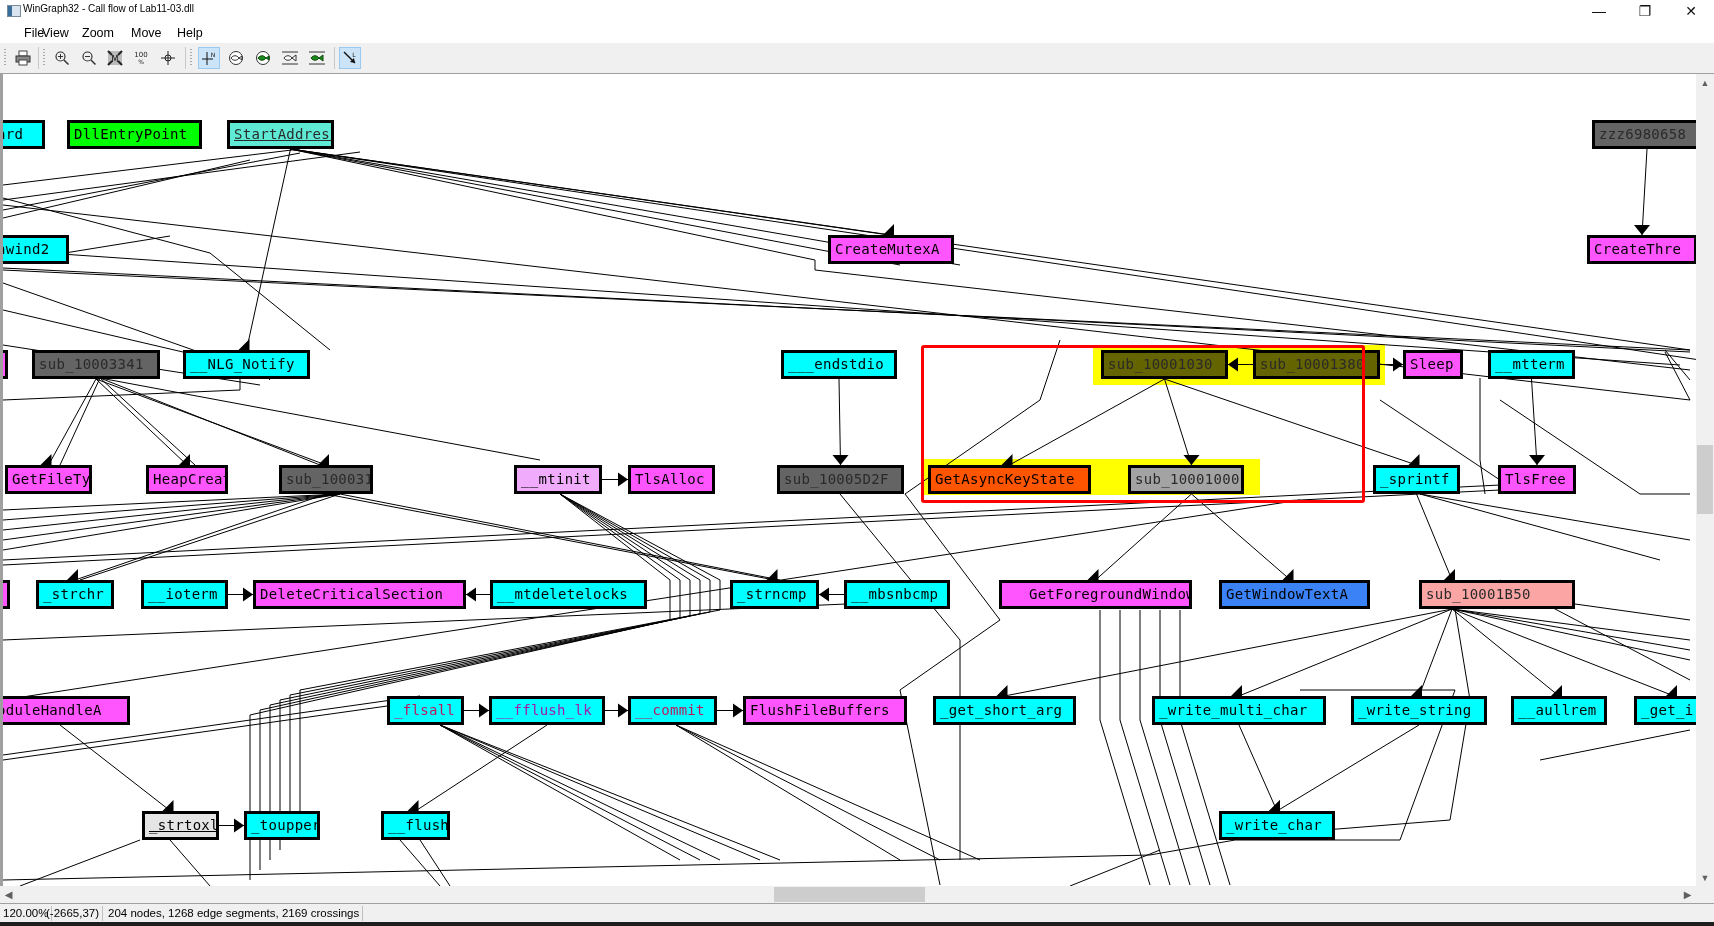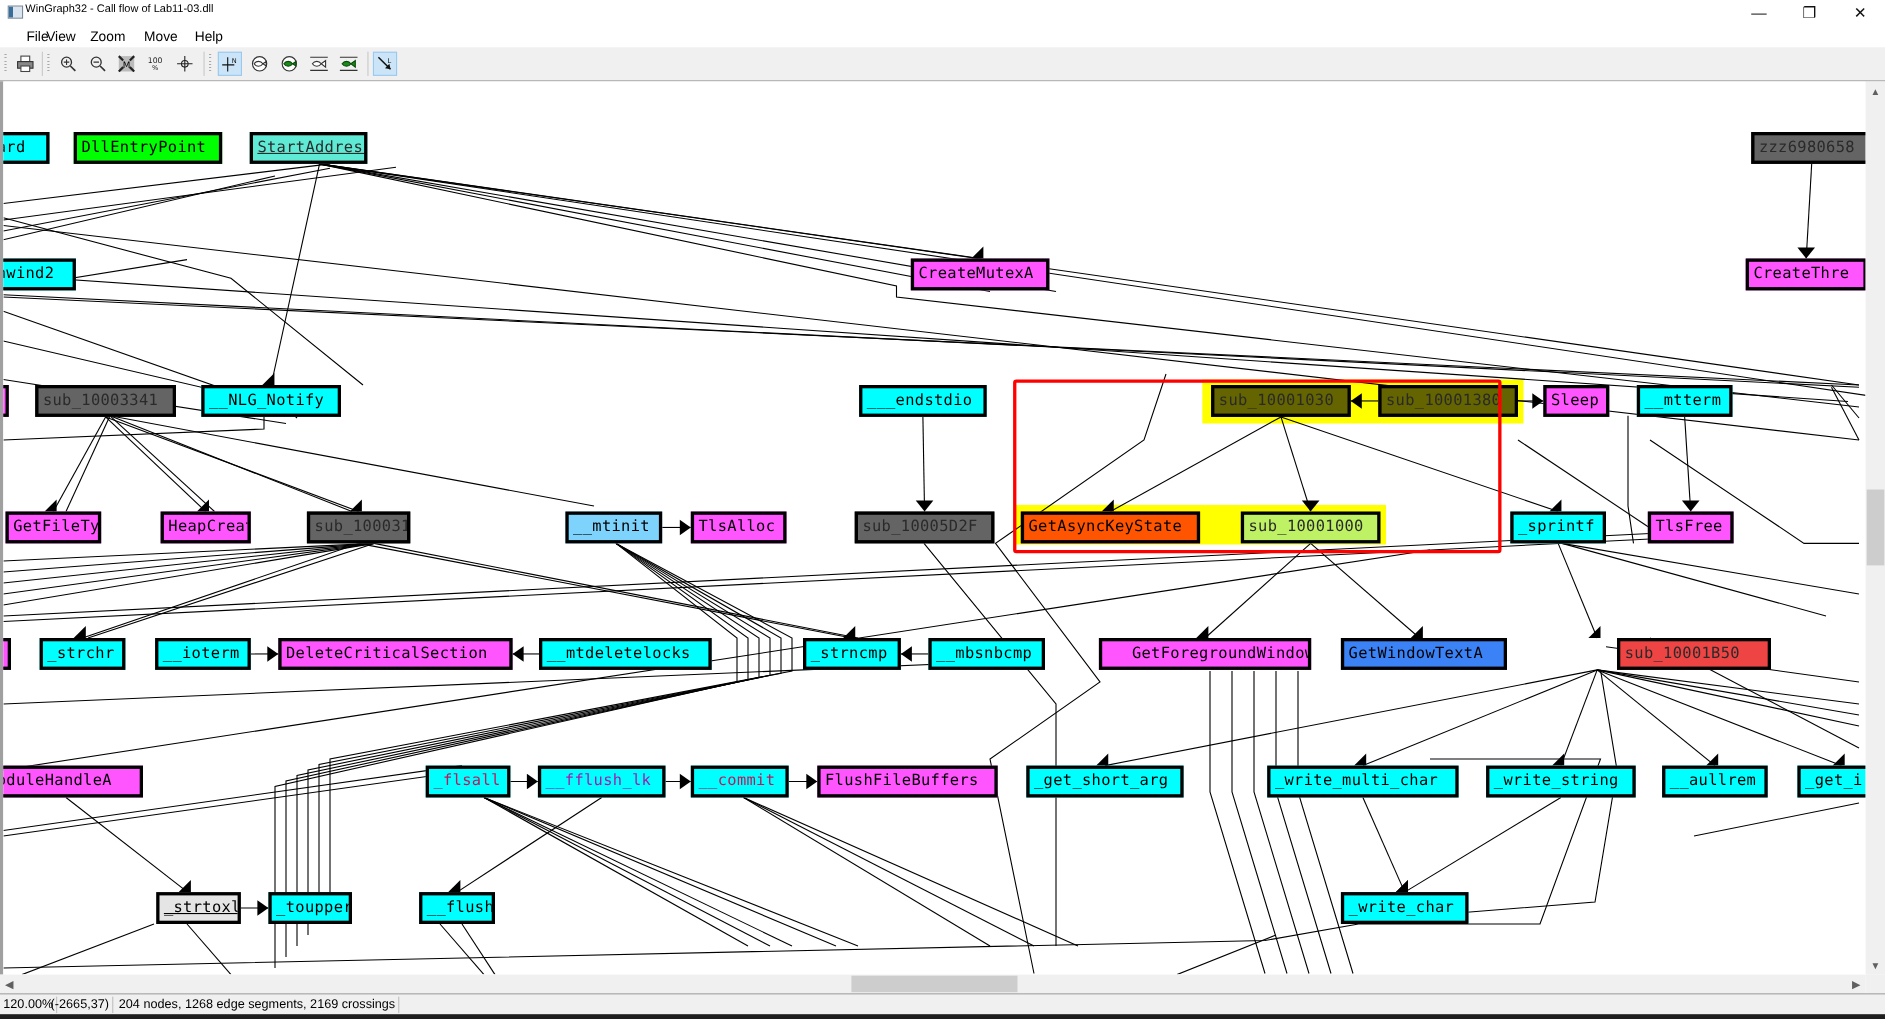--- a/index.html
+++ b/index.html
@@ -325,37 +325,37 @@
       <div class="node" style="background: rgb(100, 100, 100); color: rgb(42, 42, 42); left: 29px; top: 276px; width: 128px;">sub_10003341</div>
       <div class="node" style="background: rgb(0, 255, 255); color: rgb(0, 0, 0); left: 180px; top: 276px; width: 127px;">__NLG_Notify</div>
       <div class="node" style="background: rgb(0, 255, 255); color: rgb(0, 0, 0); left: 778px; top: 276px; width: 116px;">___endstdio</div>
       <div class="node" style="background: rgb(100, 100, 0); color: rgb(42, 42, 42); left: 1098px; top: 276px; width: 127px;">sub_10001030</div>
       <div class="node" style="background: rgb(100, 100, 0); color: rgb(42, 42, 42); left: 1250px; top: 276px; width: 127px;">sub_10001380</div>
       <div class="node" style="background: rgb(255, 85, 255); color: rgb(0, 0, 0); left: 1400px; top: 276px; width: 60px;">Sleep</div>
       <div class="node" style="background: rgb(0, 255, 255); color: rgb(0, 0, 0); left: 1485px; top: 276px; width: 87px;">__mtterm</div>
       <div class="node" style="background: rgb(255, 85, 255); color: rgb(0, 0, 0); left: 2px; top: 391px; width: 87px;">GetFileType</div>
       <div class="node" style="background: rgb(255, 85, 255); color: rgb(0, 0, 0); left: 143px; top: 391px; width: 82px;">HeapCreate</div>
       <div class="node" style="background: rgb(100, 100, 100); color: rgb(42, 42, 42); left: 276px; top: 391px; width: 94px;">sub_100031F9</div>
-      <div class="node" style="background: #7dd3fc; color: rgb(0, 0, 0); left: 511px; top: 391px; width: 88px;">__mtinit</div>
+      <div class="node" style="background: #f0abfc; color: rgb(0, 0, 0); left: 511px; top: 391px; width: 88px;">__mtinit</div>
       <div class="node" style="background: rgb(255, 85, 255); color: rgb(0, 0, 0); left: 625px; top: 391px; width: 87px;">TlsAlloc</div>
       <div class="node" style="background: rgb(100, 100, 100); color: rgb(42, 42, 42); left: 774px; top: 391px; width: 127px;">sub_10005D2F</div>
       <div class="node" style="background: rgb(255, 85, 0); color: rgb(0, 0, 0); left: 925px; top: 391px; width: 163px;">GetAsyncKeyState</div>
-      <div class="node" style="background: #bef264; color: rgb(42, 42, 42); left: 1125px; top: 391px; width: 127px;">sub_10001000</div>
+      <div class="node" style="background: #a3a3a3; color: rgb(42, 42, 42); left: 1125px; top: 391px; width: 116px;">sub_10001000</div>
       <div class="node" style="background: rgb(0, 255, 255); color: rgb(0, 0, 0); left: 1370px; top: 391px; width: 87px;">_sprintf</div>
       <div class="node" style="background: rgb(255, 85, 255); color: rgb(0, 0, 0); left: 1495px; top: 391px; width: 78px;">TlsFree</div>
       <div class="node" style="background: rgb(255, 85, 255); color: rgb(0, 0, 0); left: -13px; top: 506px; width: 20px;"></div>
       <div class="node" style="background: rgb(0, 255, 255); color: rgb(0, 0, 0); left: 33px; top: 506px; width: 78px;">_strchr</div>
       <div class="node" style="background: rgb(0, 255, 255); color: rgb(0, 0, 0); left: 138px; top: 506px; width: 87px;">__ioterm</div>
       <div class="node" style="background: rgb(255, 85, 255); color: rgb(0, 0, 0); left: 250px; top: 506px; width: 213px;">DeleteCriticalSection</div>
       <div class="node" style="background: rgb(0, 255, 255); color: rgb(0, 0, 0); left: 487px; top: 506px; width: 157px;">__mtdeletelocks</div>
       <div class="node" style="background: rgb(0, 255, 255); color: rgb(0, 0, 0); left: 727px; top: 506px; width: 89px;">_strncmp</div>
       <div class="node" style="background: rgb(0, 255, 255); color: rgb(0, 0, 0); left: 841px; top: 506px; width: 106px;">__mbsnbcmp</div>
       <div class="node" style="background: rgb(255, 85, 255); color: rgb(0, 0, 0); left: 996px; top: 506px; width: 193px; padding-left: 27px;">GetForegroundWindow</div>
       <div class="node" style="background: #3b82f6; color: rgb(0, 0, 0); left: 1216px; top: 506px; width: 151px;">GetWindowTextA</div>
-      <div class="node" style="background: #ef4444; color: rgb(42, 42, 42); left: 1467px; top: 506px; width: 140px;">sub_10001B50</div>
+      <div class="node" style="background: #fca5a5; color: rgb(42, 42, 42); left: 1416px; top: 506px; width: 156px;">sub_10001B50</div>
       <div class="node" style="background: rgb(255, 85, 255); color: rgb(0, 0, 0); left: -13px; top: 622px; width: 140px;">oduleHandleA</div>
       <div class="node" style="background: rgb(0, 255, 255); color: #be185d; left: 384px; top: 622px; width: 77px;">_flsall</div>
       <div class="node" style="background: rgb(0, 255, 255); color: #a21caf; left: 486px; top: 622px; width: 116px;">__fflush_lk</div>
       <div class="node" style="background: rgb(0, 255, 255); color: #be185d; left: 625px; top: 622px; width: 89px;">__commit</div>
       <div class="node" style="background: rgb(255, 85, 255); color: rgb(0, 0, 0); left: 740px; top: 622px; width: 164px;">FlushFileBuffers</div>
       <div class="node" style="background: rgb(0, 255, 255); color: rgb(0, 0, 0); left: 930px; top: 622px; width: 143px;">_get_short_arg</div>
       <div class="node" style="background: rgb(0, 255, 255); color: rgb(0, 0, 0); left: 1149px; top: 622px; width: 174px;">_write_multi_char</div>
       <div class="node" style="background: rgb(0, 255, 255); color: rgb(0, 0, 0); left: 1348px; top: 622px; width: 136px;">_write_string</div>
       <div class="node" style="background: rgb(0, 255, 255); color: rgb(0, 0, 0); left: 1508px; top: 622px; width: 96px;">__aullrem</div>
       <div class="node" style="background: rgb(0, 255, 255); color: rgb(0, 0, 0); left: 1631px; top: 622px; width: 80px;">_get_i</div>

